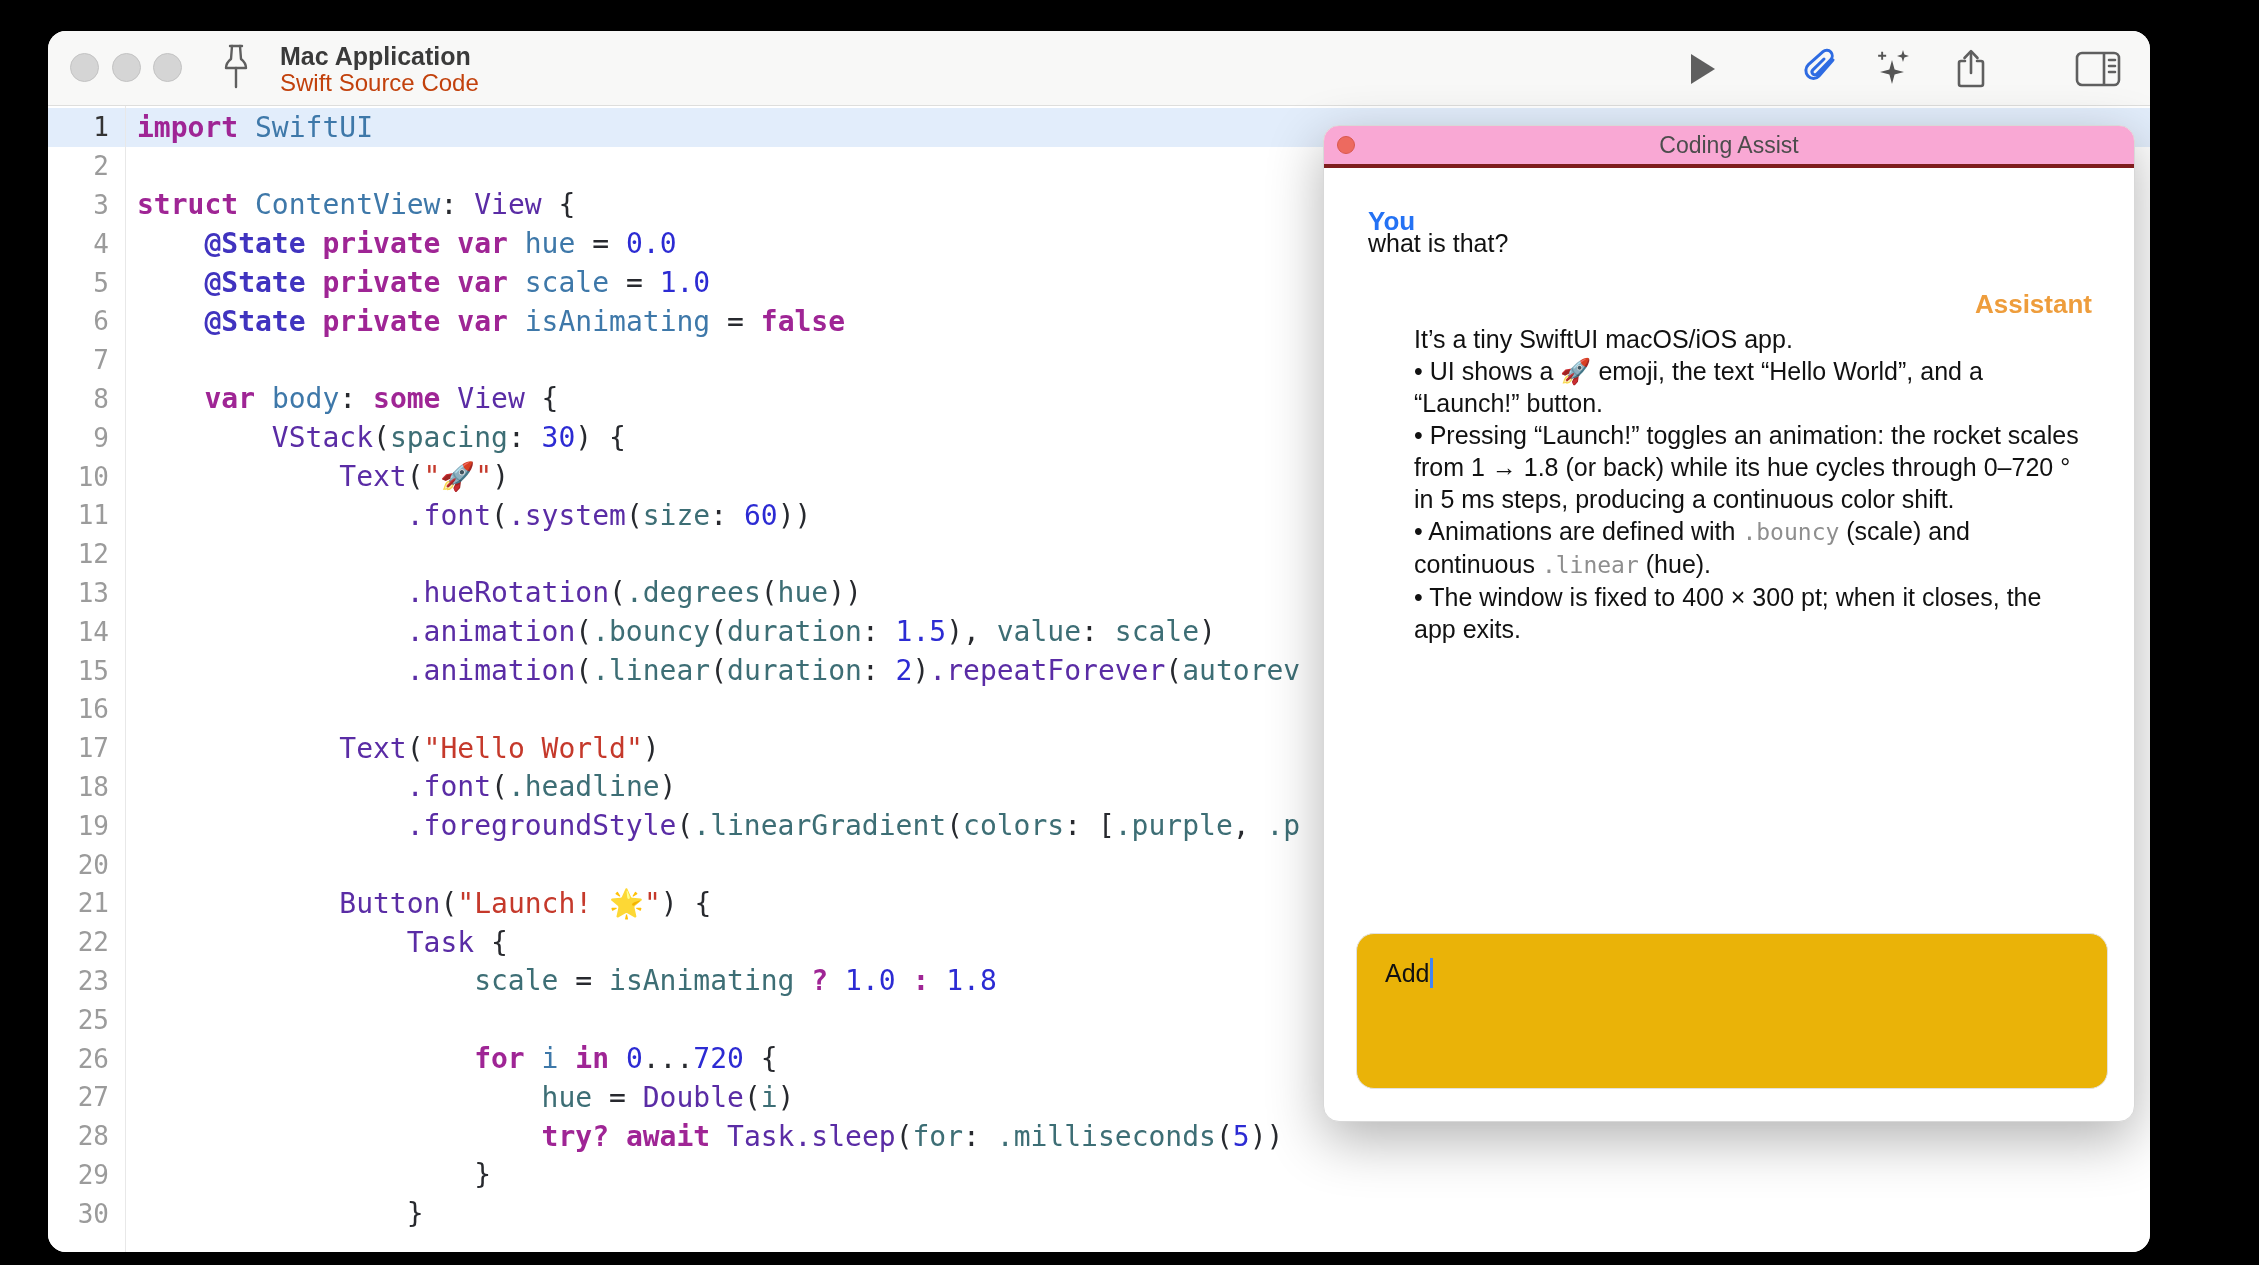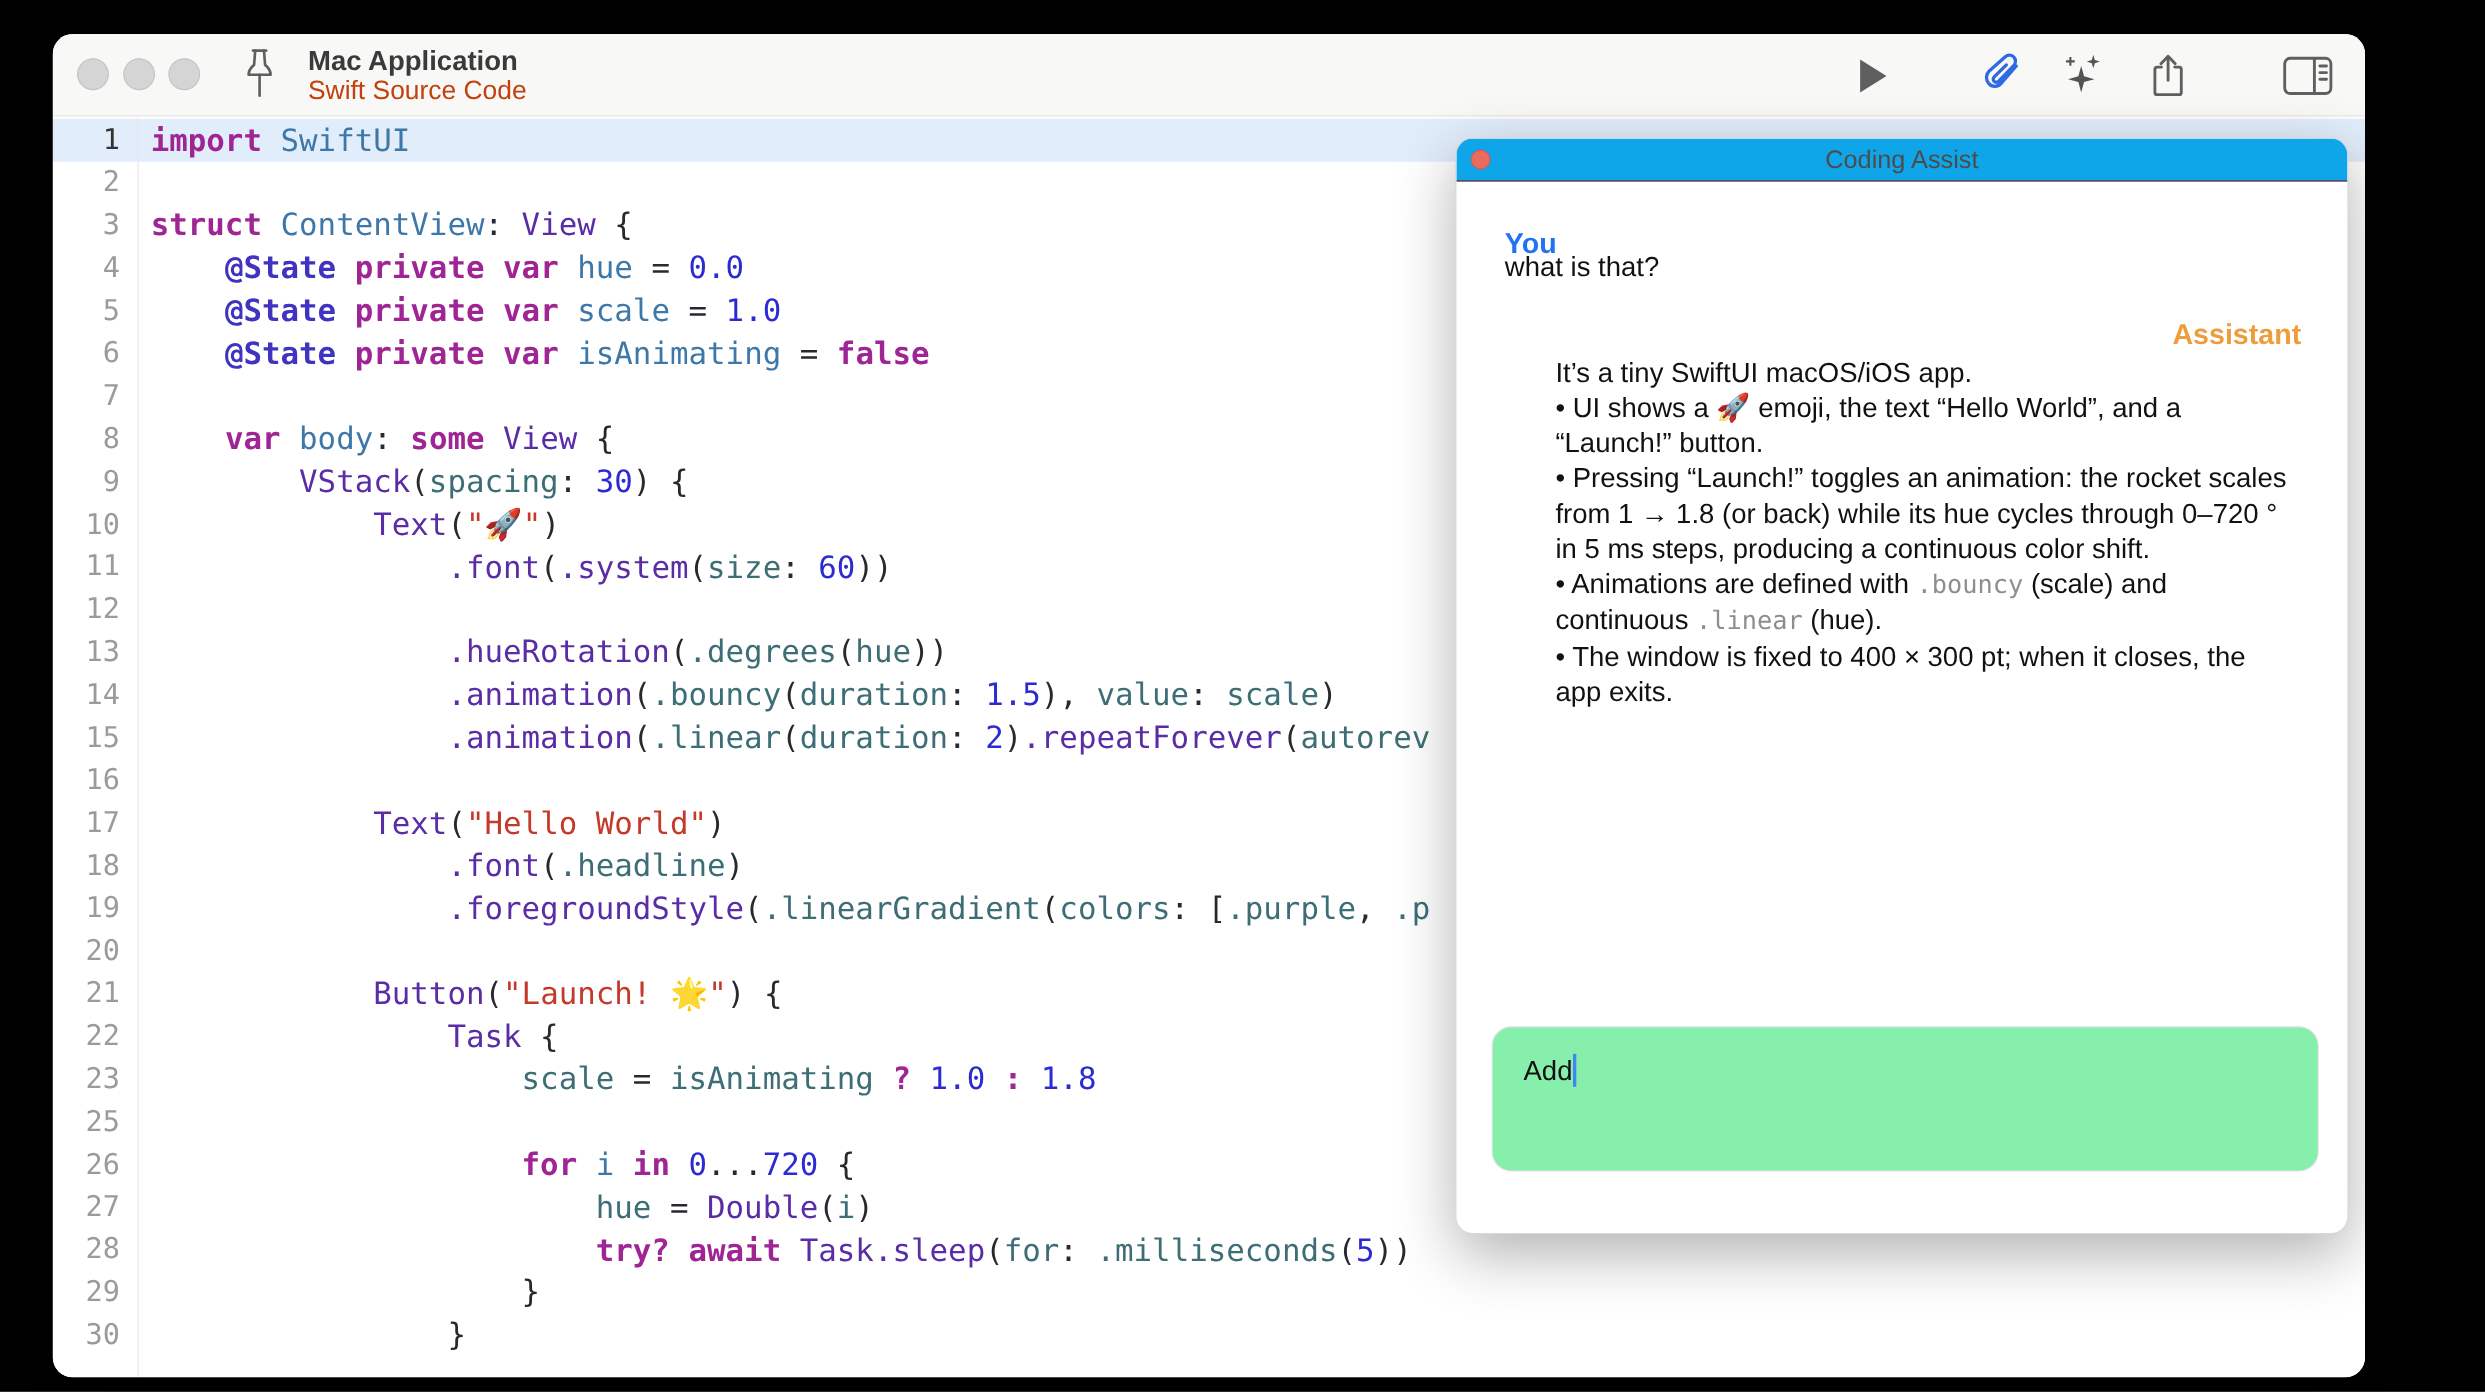--- a/index.html
+++ b/index.html
@@ -36,33 +36,33 @@
   .tk-ty{color:#5a2ca5;}
   .tk-de{color:#3e78a9;}
   .tk-me{color:#3d6e75;}
   .tk-nu{color:#2c2bd3;}
   .tk-st{color:#c5392b;}
   .tk-pl{color:#27292e;}
   
   .panel{position:absolute;left:1323px;top:125px;width:812px;height:997px;background:#fff;
          border-radius:16px;border:1px solid #d8d8d8;box-sizing:border-box;overflow:hidden;
          box-shadow:0 18px 55px rgba(0,0,0,.3);}
-  .phead{position:absolute;left:0;top:0;right:0;height:38px;background:#0ea5e9;
-         border-bottom:1px solid #7f1d1d;}
+  .phead{position:absolute;left:0;top:0;right:0;height:38px;background:#f9a8d4;
+         border-bottom:4px solid #7f1d1d;}
   .ptitle{position:absolute;left:0;right:0;top:6px;text-align:center;
           font-size:23px;color:#4c4c4c;}
   .pclose{position:absolute;left:13px;top:10px;width:18px;height:18px;border-radius:50%;
           background:#ed6a5f;border:1px solid #d8584d;box-sizing:border-box;}
   .youlab{position:absolute;left:44px;top:80px;font-size:26px;font-weight:bold;color:#2472f4;}
   .youmsg{position:absolute;left:44px;top:103px;font-size:25px;color:#111;}
   .asslab{position:absolute;right:42px;top:163px;font-size:26px;font-weight:bold;color:#ee9d3c;}
   .assmsg{position:absolute;left:90px;top:197px;width:676px;font-size:25px;line-height:32px;
           color:#111;white-space:pre-wrap;}
   .assmsg .mono{font-family:"DejaVu Sans Mono",monospace;color:#8e8e8e;font-size:23px;}
-  .pinput{position:absolute;left:32px;top:807px;width:752px;height:132px;background:#86efac;
+  .pinput{position:absolute;left:32px;top:807px;width:752px;height:156px;background:#eab308;
           border:1px solid #e2e2e2;border-radius:18px;box-sizing:border-box;}
   .pinput .val{position:absolute;left:28px;top:24px;font-size:25px;color:#111;}
   .caret{display:inline-block;width:3px;height:30px;background:#4285f4;
          vertical-align:-6px;margin-left:1px;}
   svg{display:block}
 </style>
 </head>
 <body>
 
 <div class="screen">

